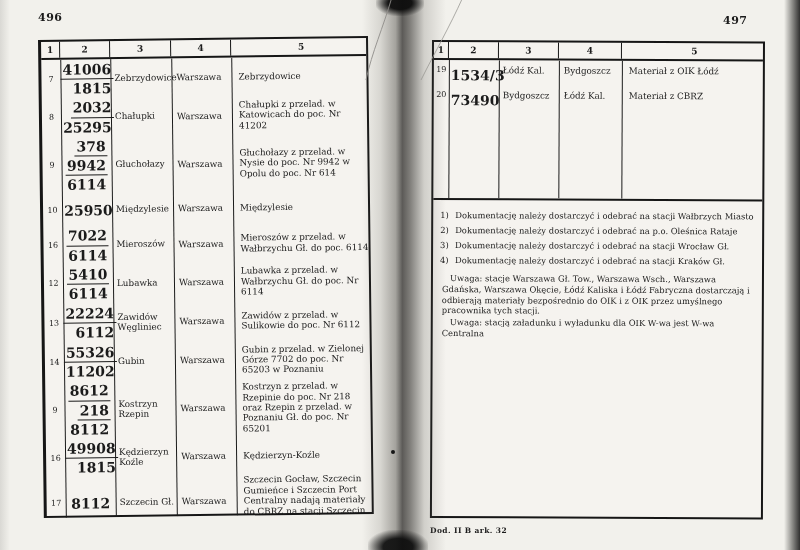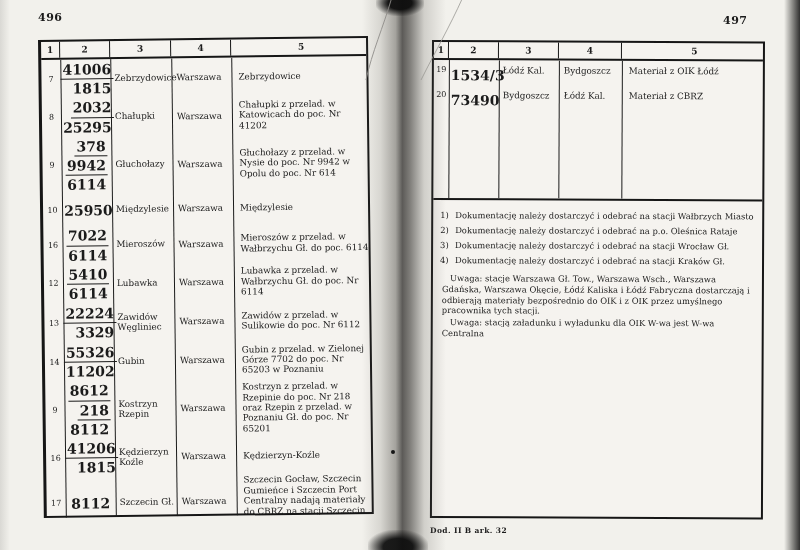--- a/index.html
+++ b/index.html
@@ -181,21 +181,21 @@
             </div></div>
         <div class="c st">Lubawka</div>
         <div class="c via">Warszawa</div>
         <div class="c desc">Lubawka z przelad. w Wałbrzychu Gł. do poc. Nr 6114</div>
       </div>
 
       <div class="row r6">
         <div class="c no">13</div>
         <div class="c tr"><div class="frac">
               <span class="fp">22224</span>
-              <span class="fp">3329</span>
+              <span class="fp">6112</span>
             </div></div>
         <div class="c st">Zawidów
 Węgliniec</div>
         <div class="c via">Warszawa</div>
         <div class="c desc">Zawidów z przelad. w Sulikowie do poc. Nr 6112</div>
       </div>
 
       <div class="row r7">
         <div class="c no">14</div>
         <div class="c tr"><div class="frac">
@@ -216,21 +216,21 @@
             </div></div>
         <div class="c st">Kostrzyn
 Rzepin</div>
         <div class="c via">Warszawa</div>
         <div class="c desc">Kostrzyn z przelad. w Rzepinie do poc. Nr 218 oraz Rzepin z przelad. w Poznaniu Gł. do poc. Nr 65201</div>
       </div>
 
       <div class="row r9">
         <div class="c no">16</div>
         <div class="c tr"><div class="frac">
-              <span class="fp">41206</span>
+              <span class="fp">49908</span>
               <span class="fp">1815</span>
             </div></div>
         <div class="c st">Kędzierzyn
 Koźle</div>
         <div class="c via">Warszawa</div>
         <div class="c desc">Kędzierzyn-Koźle</div>
       </div>
 
       <div class="row r10">
         <div class="c no">17</div>

